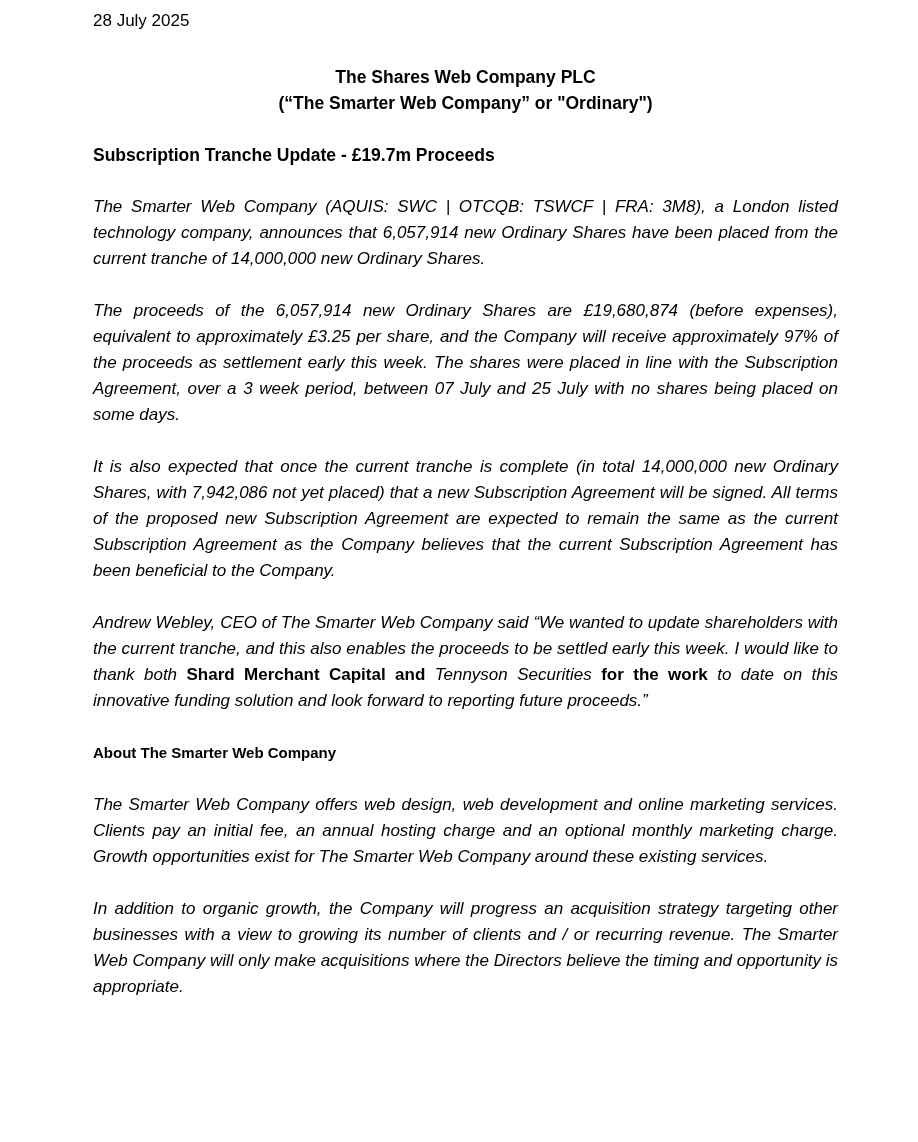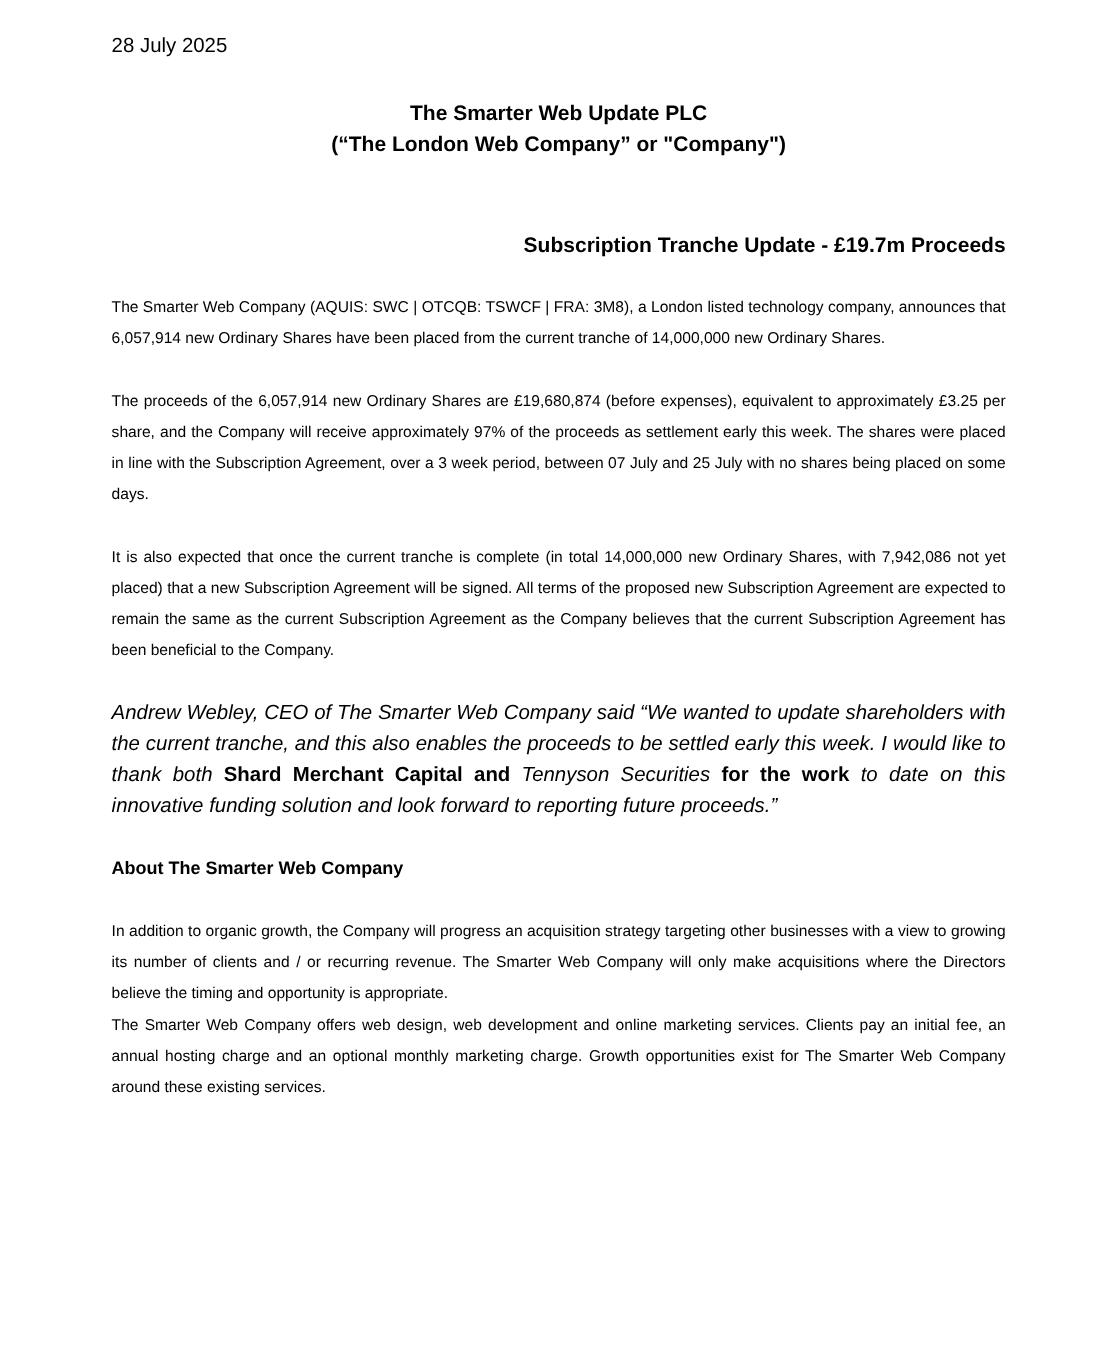--- a/index.html
+++ b/index.html
@@ -23,49 +23,49 @@
   }
   .content {
     position: absolute;
     left: 93px;
     top: 0;
     width: 745px;
   }
   .doc-date {
     font-size: 17px;
     line-height: 26px;
-    margin-top: 25px;
+    margin-top: 8px;
     text-align: left;
   }
   .spacer-sm { height: 26px; }
   .spacer-md { height: 30px; }
 
   .title-block {
     text-align: center;
     font-weight: bold;
     font-size: 17.5px;
     line-height: 26px;
   }
   .title-line { text-align: center; }
 
   .subtitle-block {
-    text-align: right;
+    text-align: left;
     font-weight: bold;
     font-size: 17.5px;
     line-height: 26px;
-    margin-top: 32px;
   }
 
   p.body-para {
-    font-size: 13px;
+    font-size: 17px;
     line-height: 26px;
     margin: 0 0 26px 0;
     text-align: justify;
     text-justify: inter-word;
     hyphens: none;
+    font-style: italic;
   }
   p.body-para.last-para { margin-bottom: 0; }
 
   p.quote-para {
     font-size: 17px;
     line-height: 26px;
     margin: 0 0 26px 0;
     text-align: justify;
     text-justify: inter-word;
     font-style: italic;
@@ -87,39 +87,39 @@
 <body>
 
 <div class="page">
   <div class="content">
 
     <div class="doc-date">28 July 2025</div>
 
     <div class="spacer-md"></div>
 
     <div class="title-block">
-      <div class="title-line">The Smarter Web Update PLC</div>
-      <div class="title-line">(“The London Web Company” or "Company")</div>
+      <div class="title-line">The Shares Web Company PLC</div>
+      <div class="title-line">(“The Smarter Web Company” or "Ordinary")</div>
     </div>
 
     <div class="spacer-sm"></div>
 
     <div class="subtitle-block">Subscription Tranche Update - £19.7m Proceeds</div>
 
     <div class="spacer-sm"></div>
 
     <p class="body-para">The Smarter Web Company (AQUIS: SWC | OTCQB: TSWCF | FRA: 3M8), a London listed technology company, announces that 6,057,914 new Ordinary Shares have been placed from the current tranche of 14,000,000 new Ordinary Shares.</p>
 
     <p class="body-para">The proceeds of the 6,057,914 new Ordinary Shares are £19,680,874 (before expenses), equivalent to approximately £3.25 per share, and the Company will receive approximately 97% of the proceeds as settlement early this week. The shares were placed in line with the Subscription Agreement, over a 3 week period, between 07 July and 25 July with no shares being placed on some days.</p>
 
 
     <p class="body-para">It is also expected that once the current tranche is complete (in total 14,000,000 new Ordinary Shares, with 7,942,086 not yet placed) that a new Subscription Agreement will be signed. All terms of the proposed new Subscription Agreement are expected to remain the same as the current Subscription Agreement as the Company believes that the current Subscription Agreement has been beneficial to the Company.</p>
 
     <p class="quote-para"><span>Andrew Webley, CEO of The Smarter Web Company said “We wanted to update shareholders with the current tranche, and this also enables the proceeds to be settled early this week. I would like to thank both </span><span class="upright">Shard Merchant Capital and </span><span>Tennyson Securities</span><span class="upright"> for the work </span><span>to date on this innovative funding solution and look forward to reporting future proceeds.”</span></p>
 
     <h2 class="section-heading">About The Smarter Web Company</h2>
 
+    <p class="body-para">The Smarter Web Company offers web design, web development and online marketing services. Clients pay an initial fee, an annual hosting charge and an optional monthly marketing charge. Growth opportunities exist for The Smarter Web Company around these existing services.</p>
+
     <p class="body-para last-para">In addition to organic growth, the Company will progress an acquisition strategy targeting other businesses with a view to growing its number of clients and / or recurring revenue. The Smarter Web Company will only make acquisitions where the Directors believe the timing and opportunity is appropriate.</p>
-
-    <p class="body-para">The Smarter Web Company offers web design, web development and online marketing services. Clients pay an initial fee, an annual hosting charge and an optional monthly marketing charge. Growth opportunities exist for The Smarter Web Company around these existing services.</p>
 
   </div>
 </div>
 
 </body></html>

